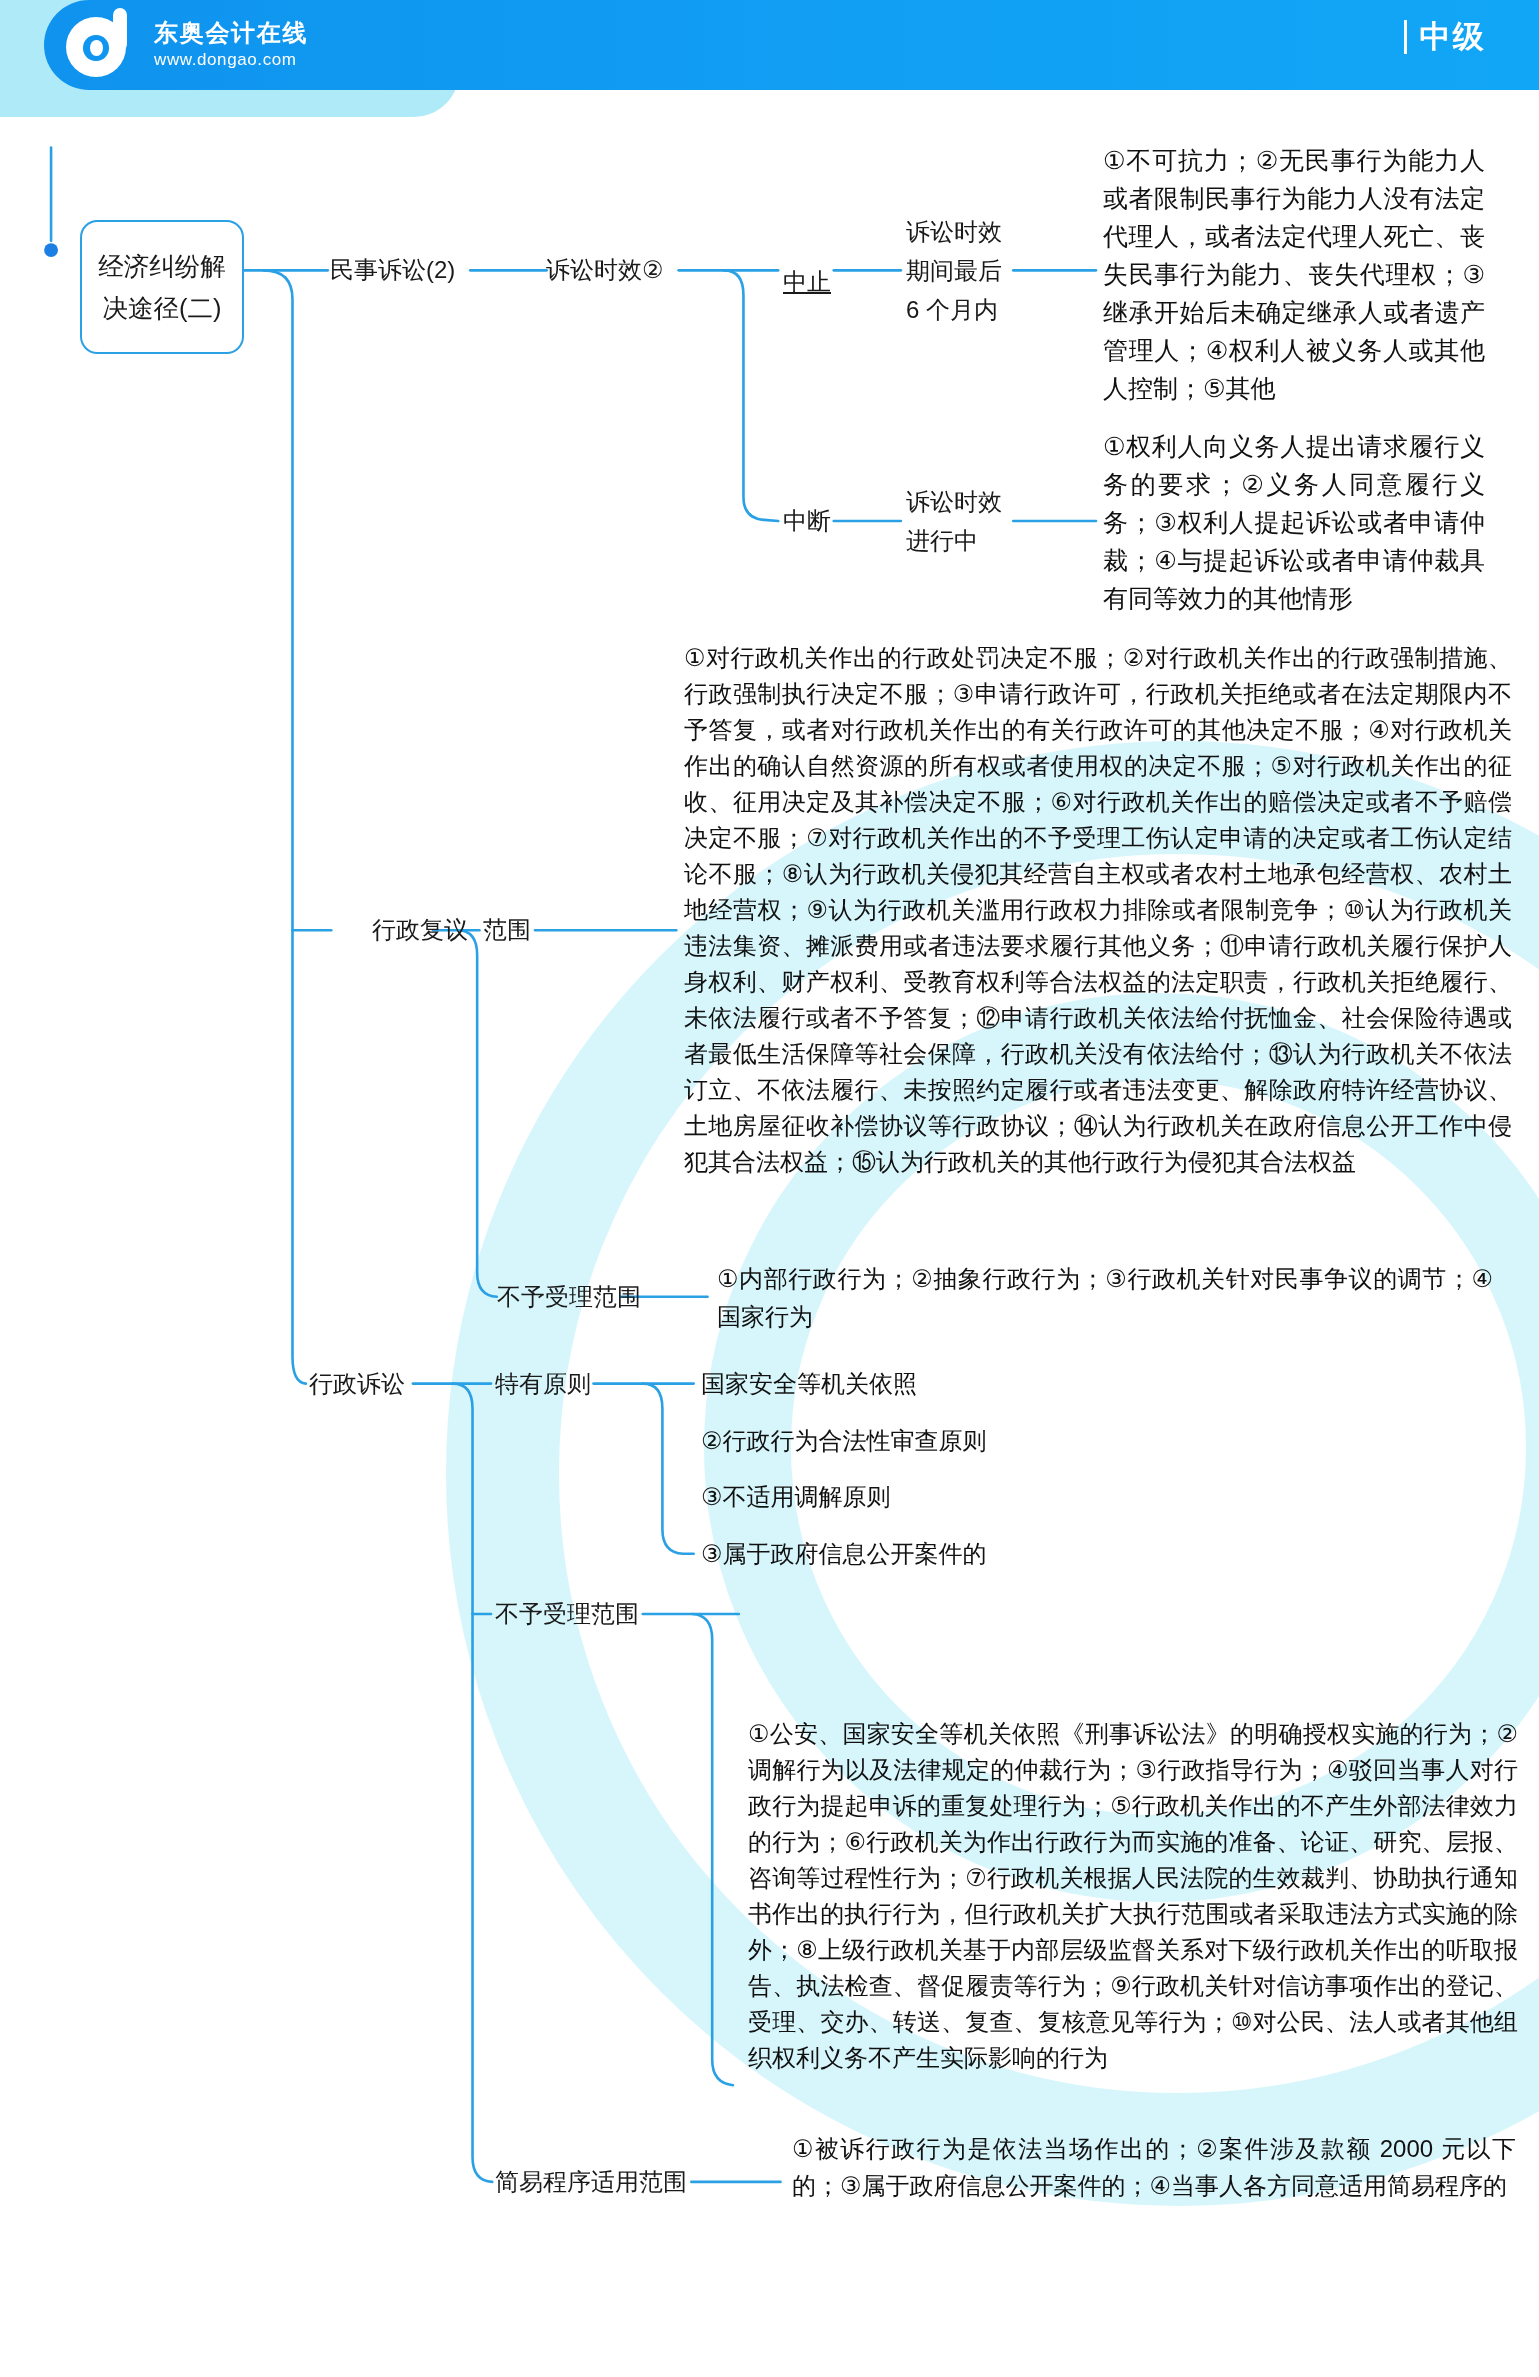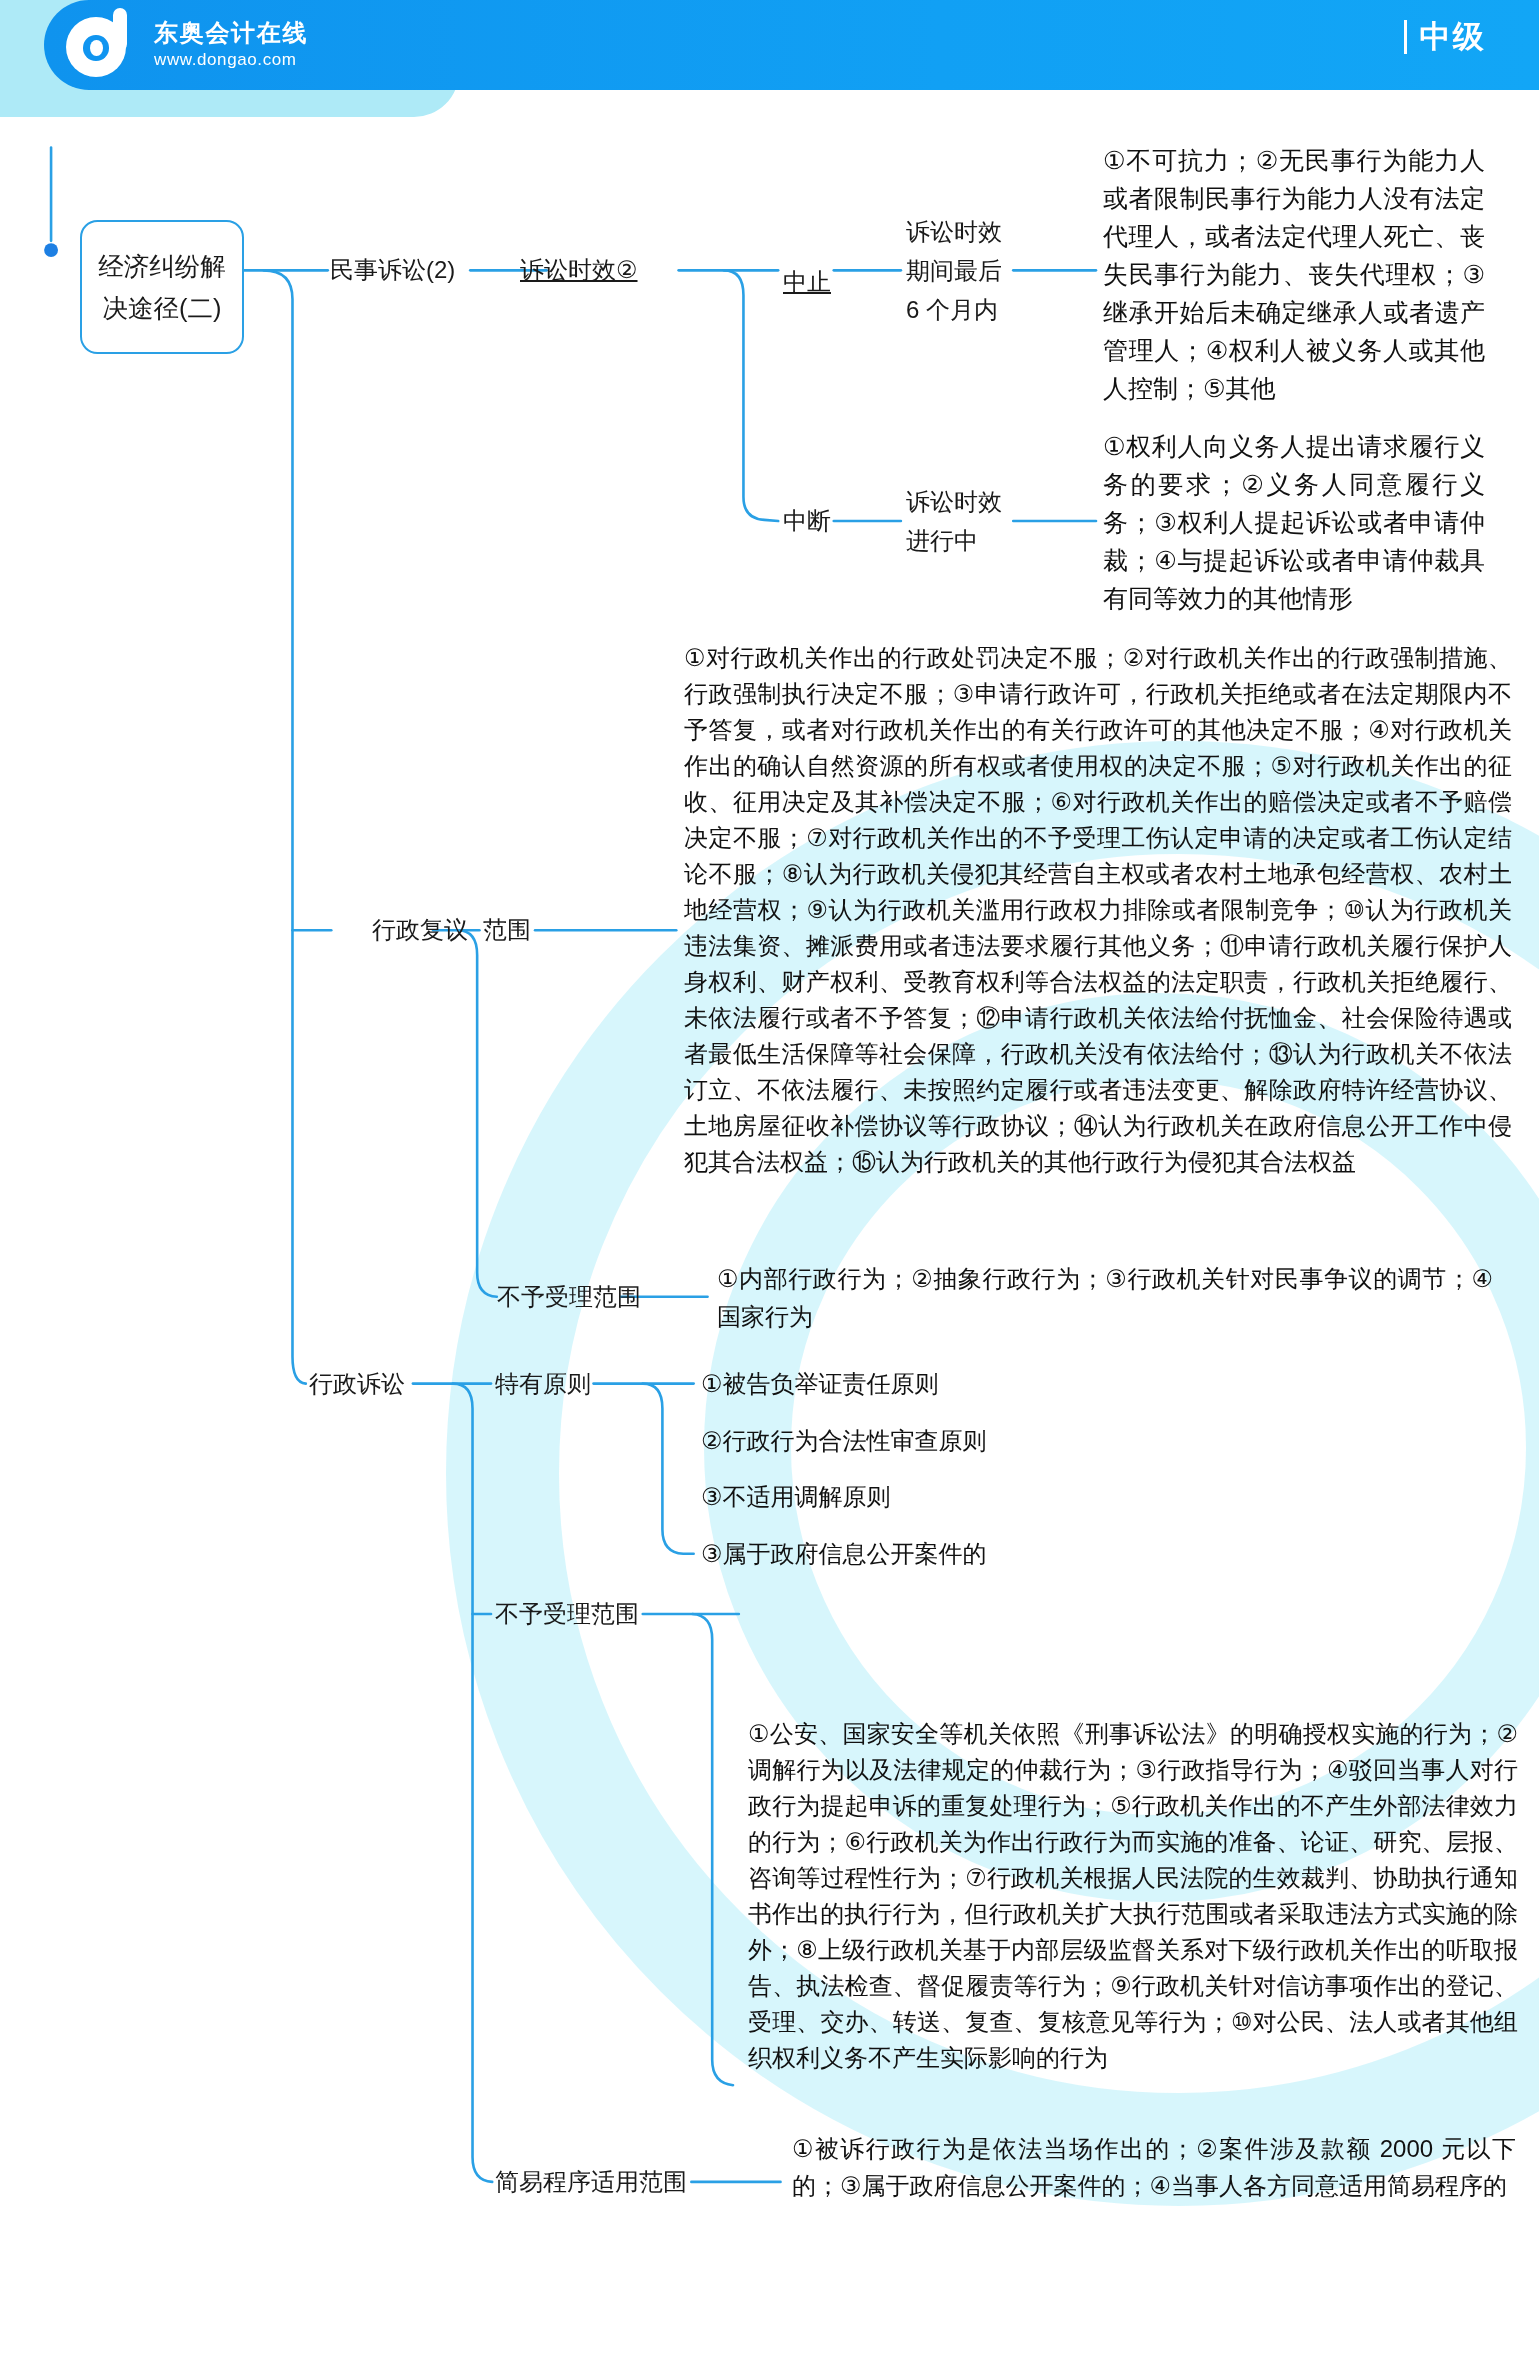--- a/index.html
+++ b/index.html
@@ -109,42 +109,42 @@
       <path d="M 1194 3769 H 1348"></path>
     </g>
     <circle cx="88" cy="432" r="12" fill="#1d7fe3" stroke="none"></circle>
   </svg>
 
   <div class="root-box">
     <div class="txt">经济纠纷解决途径(二)</div>
   </div>
 
   <div class="node label vcenter" style="left:330px;top:270px;">民事诉讼(2)</div>
-  <div class="node label vcenter" style="left:520px;top:270px;text-decoration:underline;">诉讼时效②</div>
+  <div class="node label vcenter" style="left:546px;top:270px;">诉讼时效②</div>
   <div class="node label vcenter" style="left:783px;top:282px;text-decoration:underline;">中止</div>
   <div class="node mid-node vcenter" style="left:906px;top:270px;">诉讼时效
 期间最后
 6 个月内</div>
   <div class="para tight" style="left:1103px;top:141px;width:382px;">①不可抗力；②无民事行为能力人或者限制民事行为能力人没有法定代理人，或者法定代理人死亡、丧失民事行为能力、丧失代理权；③继承开始后未确定继承人或者遗产管理人；④权利人被义务人或其他人控制；⑤其他</div>
 
   <div class="node label vcenter" style="left:783px;top:521px;">中断</div>
   <div class="node mid-node vcenter" style="left:906px;top:521px;">诉讼时效
 进行中</div>
   <div class="para tight" style="left:1103px;top:427px;width:382px;">①权利人向义务人提出请求履行义务的要求；②义务人同意履行义务；③权利人提起诉讼或者申请仲裁；④与提起诉讼或者申请仲裁具有同等效力的其他情形</div>
 
   <div class="node label vcenter" style="left:335px;top:930px;margin-left:37px;">行政复议</div>
   <div class="node label vcenter" style="left:483px;top:930px;">范围</div>
   <div class="para" style="left:684px;top:640px;width:828px;">①对行政机关作出的行政处罚决定不服；②对行政机关作出的行政强制措施、行政强制执行决定不服；③申请行政许可，行政机关拒绝或者在法定期限内不予答复，或者对行政机关作出的有关行政许可的其他决定不服；④对行政机关作出的确认自然资源的所有权或者使用权的决定不服；⑤对行政机关作出的征收、征用决定及其补偿决定不服；⑥对行政机关作出的赔偿决定或者不予赔偿决定不服；⑦对行政机关作出的不予受理工伤认定申请的决定或者工伤认定结论不服；⑧认为行政机关侵犯其经营自主权或者农村土地承包经营权、农村土地经营权；⑨认为行政机关滥用行政权力排除或者限制竞争；⑩认为行政机关违法集资、摊派费用或者违法要求履行其他义务；⑪申请行政机关履行保护人身权利、财产权利、受教育权利等合法权益的法定职责，行政机关拒绝履行、未依法履行或者不予答复；⑫申请行政机关依法给付抚恤金、社会保险待遇或者最低生活保障等社会保障，行政机关没有依法给付；⑬认为行政机关不依法订立、不依法履行、未按照约定履行或者违法变更、解除政府特许经营协议、土地房屋征收补偿协议等行政协议；⑭认为行政机关在政府信息公开工作中侵犯其合法权益；⑮认为行政机关的其他行政行为侵犯其合法权益</div>
 
   <div class="node label vcenter" style="left:497px;top:1297px;">不予受理范围</div>
   <div class="para" style="left:717px;top:1260px;width:776px;line-height:38px;">①内部行政行为；②抽象行政行为；③行政机关针对民事争议的调节；④国家行为</div>
 
   <div class="node label vcenter" style="left:309px;top:1384px;">行政诉讼</div>
   <div class="node label vcenter" style="left:495px;top:1384px;">特有原则</div>
-  <div class="item vcenter" style="left:701px;top:1384px;">①被告负举证责任原则</div>
+  <div class="item vcenter" style="left:701px;top:1384px;">国家安全等机关依照</div>
   <div class="item vcenter" style="left:701px;top:1441px;">②行政行为合法性审查原则</div>
   <div class="item vcenter" style="left:701px;top:1497px;">③不适用调解原则</div>
   <div class="item vcenter" style="left:701px;top:1554px;">③属于政府信息公开案件的</div>
 
   <div class="node label vcenter" style="left:495px;top:1614px;">不予受理范围</div>
   <div class="para" style="left:748px;top:1716px;width:770px;">①公安、国家安全等机关依照《刑事诉讼法》的明确授权实施的行为；②调解行为以及法律规定的仲裁行为；③行政指导行为；④驳回当事人对行政行为提起申诉的重复处理行为；⑤行政机关作出的不产生外部法律效力的行为；⑥行政机关为作出行政行为而实施的准备、论证、研究、层报、咨询等过程性行为；⑦行政机关根据人民法院的生效裁判、协助执行通知书作出的执行行为，但行政机关扩大执行范围或者采取违法方式实施的除外；⑧上级行政机关基于内部层级监督关系对下级行政机关作出的听取报告、执法检查、督促履责等行为；⑨行政机关针对信访事项作出的登记、受理、交办、转送、复查、复核意见等行为；⑩对公民、法人或者其他组织权利义务不产生实际影响的行为</div>
 
   <div class="node label vcenter" style="left:495px;top:2182px;">简易程序适用范围</div>
   <div class="para" style="left:792px;top:2130px;width:724px;line-height:37px;">①被诉行政行为是依法当场作出的；②案件涉及款额 2000 元以下的；③属于政府信息公开案件的；④当事人各方同意适用简易程序的</div>
 

